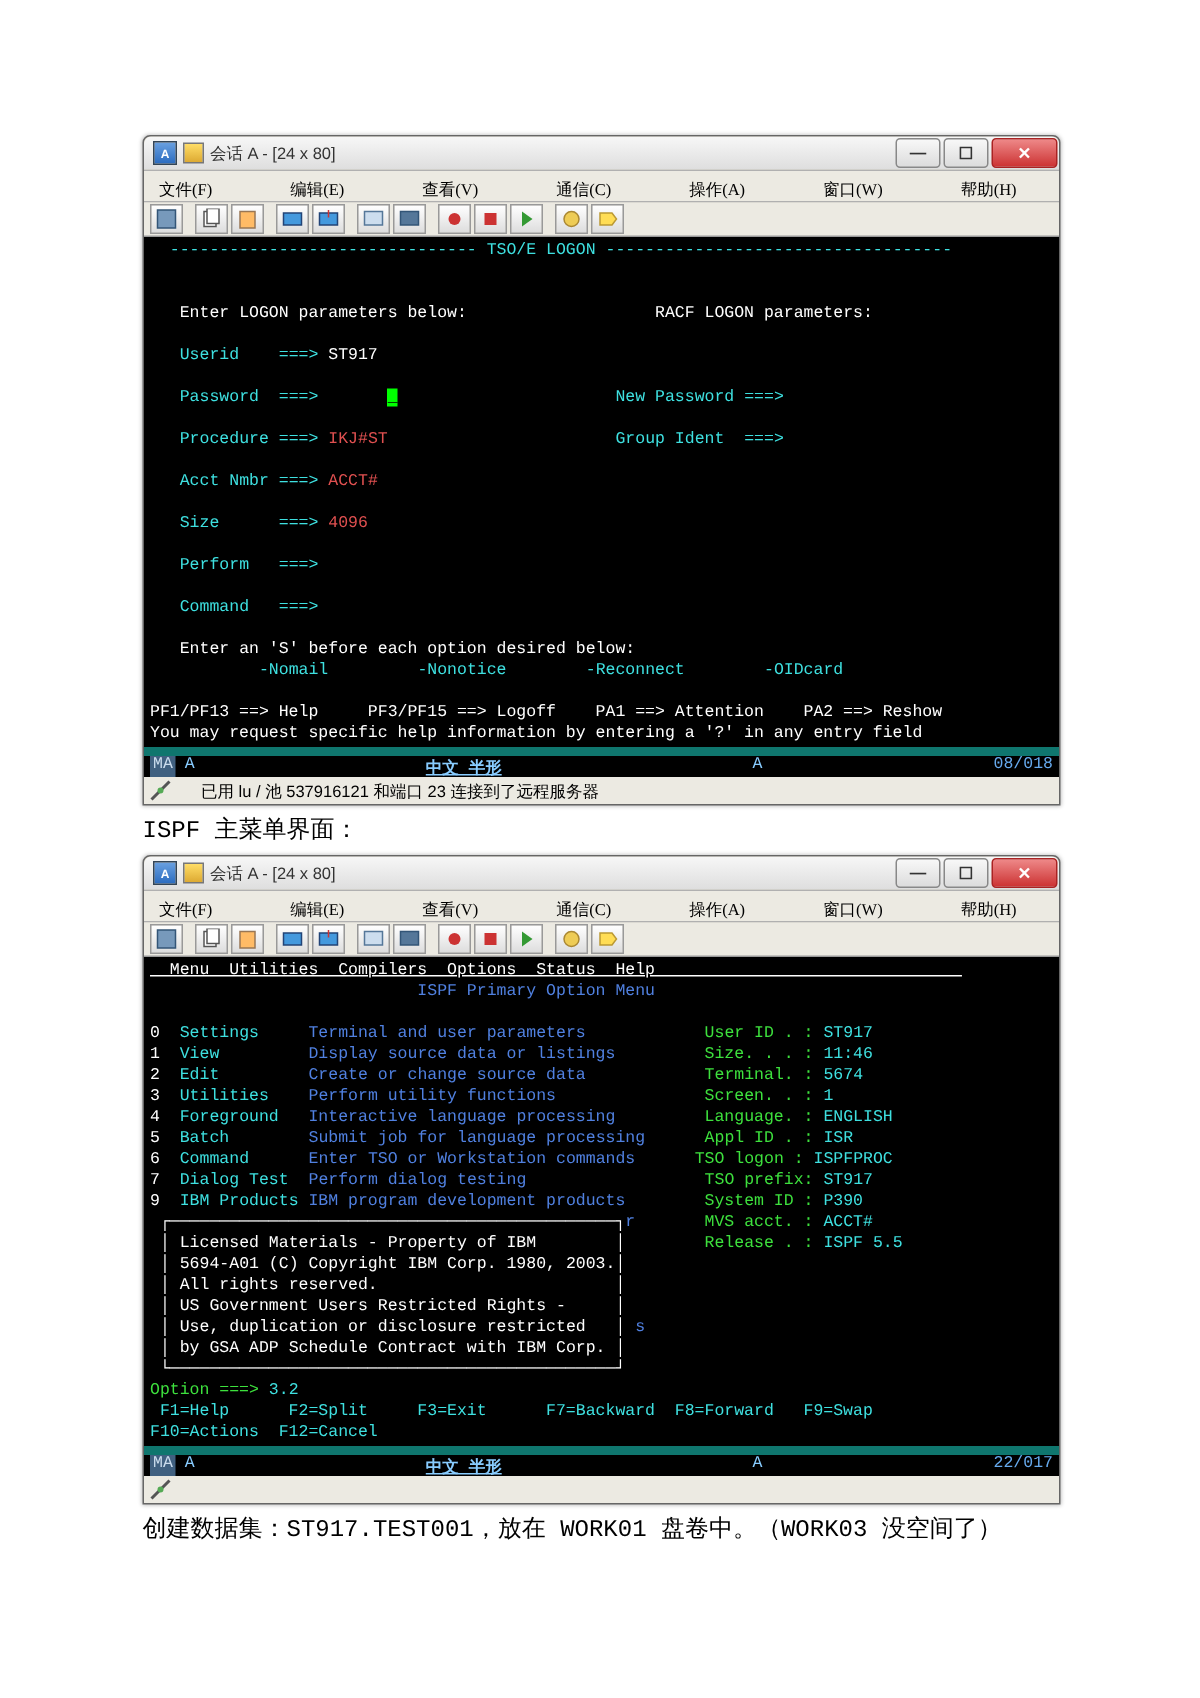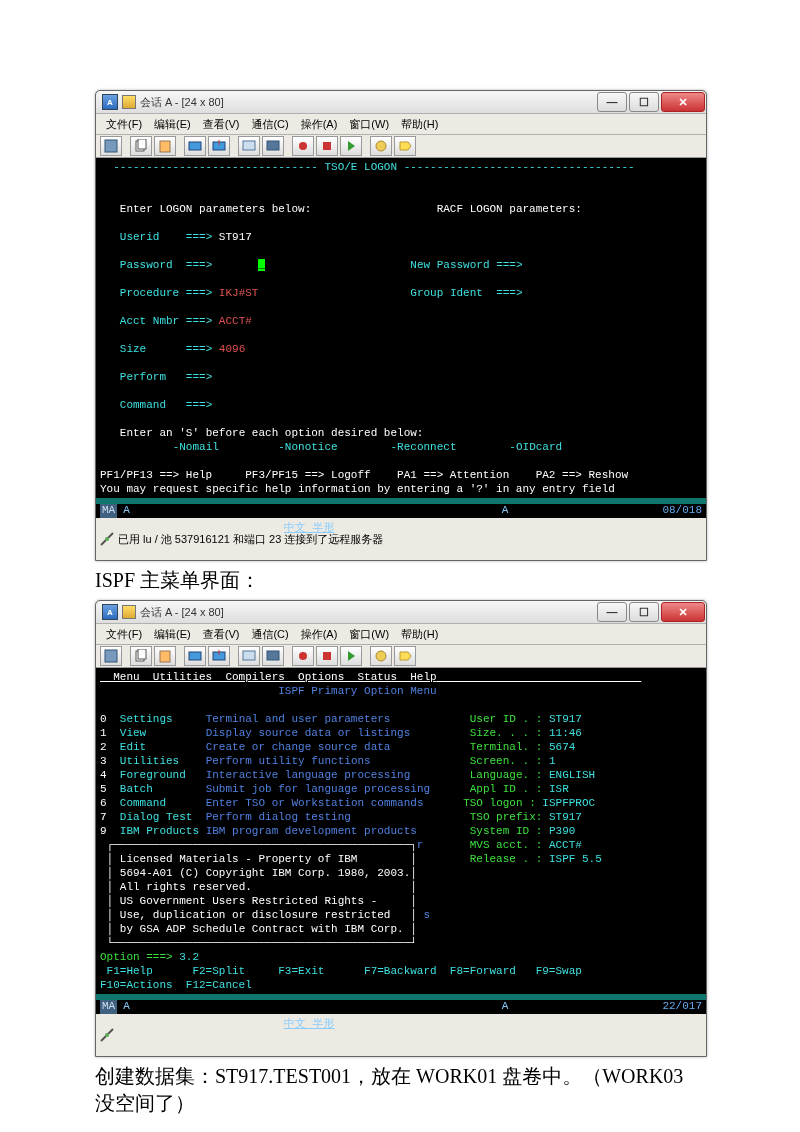--- a/index.html
+++ b/index.html
@@ -54,24 +54,25 @@
     background: linear-gradient(#e88,#c33);
     color: #fff;
     width: 42px;
     border-color: #a22;
   }
   .menubar {
     display: flex;
     height: 20px;
     background: #eceae2;
     border-bottom: 1px solid #b0b0b0;
-    font-family: Liberation Sans, sans-serif;
+    font-family: Liberation Serif, serif;
     font-size: 11px;
-    align-items: center;
+    align-items: flex-end;
     padding-left: 4px;
+    gap: 40px;
   }
   .menubar span { padding: 0 6px; cursor: default; }
   .toolbar {
     display: flex;
     height: 22px;
     background: #eceae2;
     border-bottom: 1px solid #999;
     align-items: center;
     padding: 0 4px;
     gap: 0;
@@ -105,40 +106,40 @@
   .statusline {
     background: #000;
     font-family: "Courier New", monospace;
     font-size: 11px;
     color: #6ae;
     padding: 0 4px;
     height: 14px;
     display: flex;
     border-top: 6px solid #0f766e;
   }
-  .statusline .ime { text-decoration: underline; color:#8cf; flex:0 0 auto; margin:16px auto;}
+  .statusline .ime { text-decoration: underline; color:#8cf; flex:0 0 auto; margin:0 auto;font-weight:bold;}
   .statusline .pos { margin-left:auto; color:#6ae; }
   .statusline .MA { background:#406080; color:#cde; padding:0 2px; margin-right:6px;}
   .footbar {
     display:flex;
     align-items:center;
     height:18px;
     background:#eceae2;
     font-family:"Microsoft YaHei",sans-serif;
     font-size:11px;
-    padding:12px 4px;
-    gap:4px;
+    padding:0 4px;
+    gap:20px;
   }
   .footbar .fico {
     width:14px;height:14px;
     display:inline-flex;align-items:center;justify-content:center;
   }
   .caption {
-    font-family: Liberation Serif, serif;
-    font-size: 20px;
+    font-family: Liberation Mono, monospace;
+    font-size: 16px;
     margin: 2px 0 6px 0;
   }
   .tico2 {
     width:12px;height:12px;border:1px solid #777;
     background:linear-gradient(#fd6,#da3);
     margin-right:4px;
   }
 </style>
 </head>
 <body>

